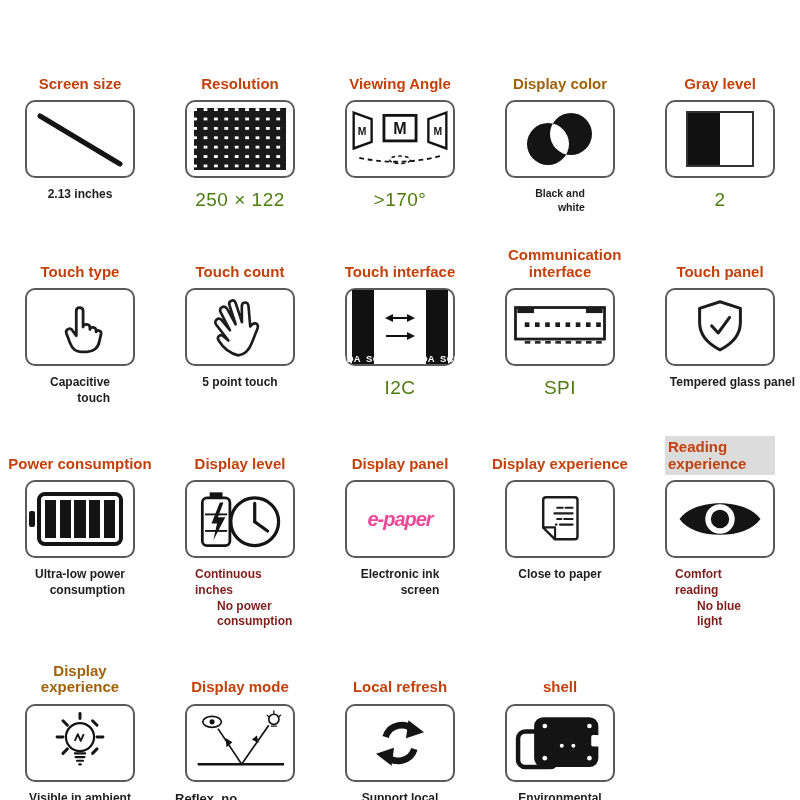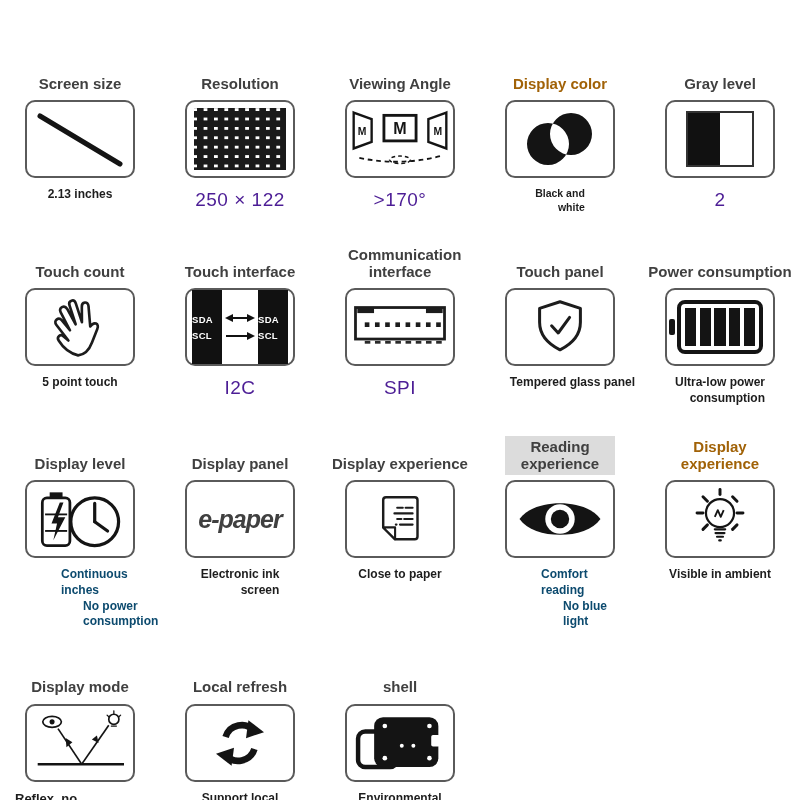--- a/index.html
+++ b/index.html
@@ -13,38 +13,38 @@
     justify-content:center;
     padding-top:56px;
     row-gap:30px;
   }
   .cell{display:flex;flex-direction:column;align-items:center;}
   .title{
     min-height:36px;display:flex;align-items:flex-end;justify-content:center;
     text-align:center;margin-bottom:8px;width:150px;
   }
   .title .tspan{
-    font-weight:bold;font-size:15px;line-height:1.1;color:#404040;
+    font-weight:bold;font-size:15px;line-height:1.1;color:#c2410c;
   }
   .title .maroon{color:#a16207;}
   .title .hl{background:#dcdcdc;box-shadow:0 0 0 3px #dcdcdc;}
   .title .w104{display:inline-block;width:104px;}
   .title .w130{display:inline-block;width:130px;}
   .box{
     width:106px;height:74px;border:2.5px solid #5a5a5a;border-radius:10px;
     background:#fff;display:flex;align-items:center;justify-content:center;
     position:relative;flex:none;
   }
   .cap{margin-top:9px;text-align:right;}
   .cap-bold div{font-weight:bold;font-size:12px;color:#1d1d1d;line-height:1.3;}
   .cap-bold.xs div{font-size:10.5px;}
   .cap-bold.wide{width:150px;}
-  .cap-value{font-size:19px;color:#4c1d95;font-weight:400;letter-spacing:.5px;margin-top:11px;}
+  .cap-value{font-size:19px;color:#4d7c0f;font-weight:400;letter-spacing:.5px;margin-top:11px;}
   .cap-stagger{text-align:left;width:104px;margin-left:14px;}
-  .cap-stagger div{font-weight:bold;font-size:12px;color:#0c4a6e;line-height:1.3;margin-left:26px;}
+  .cap-stagger div{font-weight:bold;font-size:12px;color:#7f1d1d;line-height:1.3;}
   .cap-stagger .indent{padding-left:22px;}
   .cap-mode{text-align:left;width:130px;}
   .cap-mode .l1{font-weight:bold;font-size:13px;color:#1d1d1d;}
 
   
   .pixel-grid{
     width:92px;height:62px;
     background-image:
       linear-gradient(90deg,#1a1a1a 6.5px,transparent 6.5px),
       linear-gradient(#1a1a1a 6.5px,transparent 6.5px);
@@ -58,28 +58,28 @@
   .batt{
     position:relative;width:70px;height:38px;border:4px solid #141414;border-radius:8px;
     display:flex;gap:3.5px;padding:4px;box-sizing:content-box;
   }
   .batt::before{
     content:"";position:absolute;left:-12px;top:50%;transform:translateY(-50%);
     width:6px;height:16px;background:#141414;border-radius:2px;
   }
   .batt .bar{flex:1;background:#141414;}
   .i2cbar{
-    position:absolute;top:0;bottom:0;width:30px;background:#111;
-    display:flex;flex-direction:column;align-items:flex-start;justify-content:center;gap:5px;
+    position:absolute;top:0;bottom:0;width:22px;background:#111;
+    display:flex;flex-direction:row;align-items:flex-end;justify-content:center;gap:5px;
   }
   .i2cbar span{color:#fff;font-weight:bold;font-size:9.5px;letter-spacing:.3px;}
   .i2cbar.left{left:5px;}
   .i2cbar.right{right:5px;}
   .i2c-arrows{position:absolute;left:37px;top:8px;}
-  .epaper{font-style:italic;font-weight:bold;font-size:25px;color:#404040;letter-spacing:-1px;}
+  .epaper{font-style:italic;font-weight:bold;font-size:20px;color:#ec4899;letter-spacing:-1px;}
 </style>
 </head>
 <body>
 
 <div class="grid">
 
   <div class="cell">
     <div class="title">
         <span class="tspan">Screen size</span>
       </div>
@@ -140,20 +140,39 @@
   <div class="cell">
     <div class="title">
         <span class="tspan">Gray level</span>
       </div>
     <div class="box">
       <div class="halfrect"></div>
     </div>
     <div class="cap cap-value">2</div>
   </div>
 
+  <div class="cell">
+    <div class="title">
+        <span class="tspan">Touch type</span>
+      </div>
+    <div class="box">
+      <svg width="62" height="62" viewBox="0 0 100 100">
+        <path d="M44 62 L44 24 C44 17 55 17 55 24 L55 50
+                 C55 44 66 44 66 51 L66 54
+                 C66 49 76 49 76 56 L76 58
+                 C76 54 85 55 84 61
+                 L81 74 C79 84 71 90 61 90 L52 90 C43 90 37 84 34 76 L28 60
+                 C26 53 35 50 38 56 L44 64 Z" fill="#fff" stroke="#1c1c1c" stroke-width="4.5" stroke-linejoin="round" stroke-linecap="round"></path>
+      </svg>
+    </div>
+    <div class="cap cap-bold">
+      <div>Capacitive</div>
+      <div>touch</div>
+    </div>
+  </div>
 
   <div class="cell">
     <div class="title">
         <span class="tspan">Touch count</span>
       </div>
     <div class="box">
       <svg width="66" height="66" viewBox="0 0 100 100">
         <path transform="rotate(-18 50 50)" d="M34 90 C24 84 16 72 13 60 C11 53 19 50 22 56 L27 64
                  L17 36 C14 28 24 25 27 32 L34 50
                  L29 20 C28 12 38 10 40 18 L45 44
@@ -315,21 +334,21 @@
         </g>
       </svg>
     </div>
     <div class="cap cap-bold">
       <div>Close to paper</div>
     </div>
   </div>
 
   <div class="cell">
     <div class="title">
-        <span class="tspan hl w104" style="text-align:center;">Reading experience</span>
+        <span class="tspan hl w104" style="text-align:left;">Reading experience</span>
       </div>
     <div class="box">
       <svg width="92" height="58" viewBox="0 0 100 60">
         <path d="M6 30 C22 7 78 7 94 30 C78 53 22 53 6 30 Z" fill="#141414"></path>
         <circle cx="50" cy="30" r="16" fill="#ffffff"></circle>
         <circle cx="50" cy="30" r="10" fill="#141414"></circle>
       </svg>
     </div>
     <div class="cap cap-stagger">
       <div>Comfort</div>

